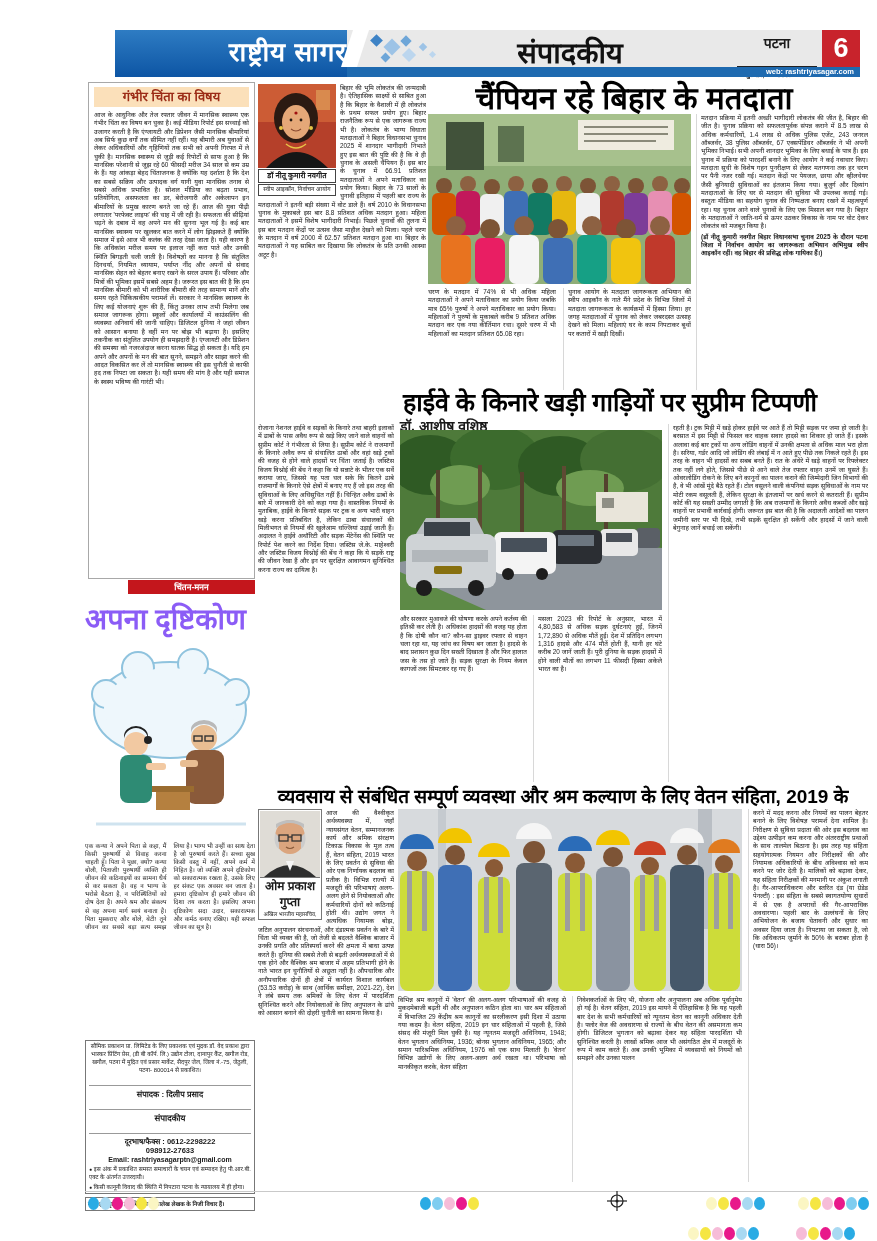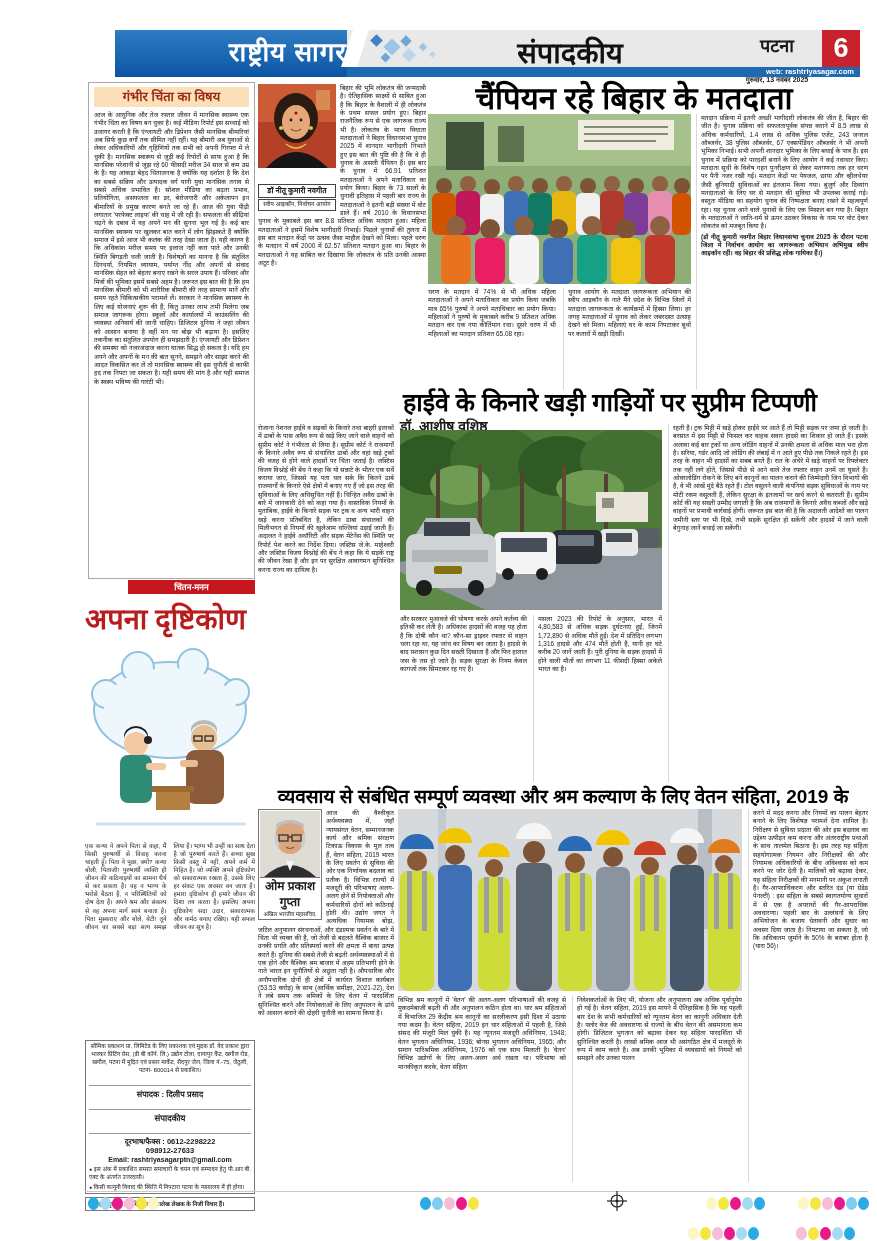--- a/index.html
+++ b/index.html
@@ -7,57 +7,57 @@
         font-family:"Liberation Sans","DejaVu Sans",sans-serif;color:#1a1a1a;}
   .abs{position:absolute;}
   
   .h-band{left:115px;top:30px;width:745px;height:37px;background:#e9e9e9;}
   .h-logo{left:115px;top:30px;width:232px;height:47px;background:linear-gradient(180deg,#2e7cc3,#0d55a4);
           color:#fff;font-size:26px;font-weight:bold;text-align:right;line-height:45px;letter-spacing:1px;}
   .h-slash{left:347px;top:30px;width:16px;height:37px;background:#fff;transform:skewX(-18deg);}
   .dia{position:absolute;display:block;transform:rotate(45deg);}
   .h-section{left:430px;top:32px;width:280px;height:34px;font-size:29px;font-weight:bold;text-align:center;color:#111;}
   .h-city{left:737px;top:33px;width:80px;text-align:center;}
-  .h-city .c1{font-size:18px;font-weight:bold;border-bottom:2px solid #222;padding-bottom:14px;}
+  .h-city .c1{font-size:14px;font-weight:bold;border-bottom:2px solid #222;padding-bottom:14px;}
   .h-city .c2{font-size:7px;font-weight:bold;padding-top:2px;}
   .h-pagenum{left:822px;top:30px;width:38px;height:37px;background:#c8232c;color:#fff;font-size:27px;
              font-weight:bold;text-align:center;line-height:37px;}
   .h-web{left:347px;top:67px;width:513px;height:10px;background:#1e6ab0;color:#fff;font-size:7.5px;
          font-weight:bold;text-align:right;line-height:10px;padding-right:6px;box-sizing:border-box;}
   
   .btx{font-size:6.4px;line-height:1.3;text-align:justify;overflow:hidden;}
   .vr{border-left:1px solid #d8d8d8;padding-left:4px;box-sizing:border-box;}
   
   .mh-box{left:88px;top:82px;width:167px;height:497px;border:1px solid #a8a8a8;box-sizing:border-box;padding:4px 5px;}
   .mh-head{background:#fbe0ba;color:#9c2c17;font-size:13px;font-weight:bold;text-align:center;
            height:20px;line-height:20px;margin-bottom:4px;}
   
   .bi-headline{left:400px;top:76px;width:468px;height:38px;font-size:31px;font-weight:bold;text-align:center;color:#000;}
   .bi-col1{left:258px;top:84px;width:168px;height:306px;}
   .nitu-card{float:left;width:78px;margin:0 4px 2px 0;}
   .nitu-photo{width:78px;height:84px;display:block;}
-  .nitu-name{border:1px solid #444;font-size:7.6px;font-weight:bold;text-align:center;padding:1px 0;margin-top:16px;}
+  .nitu-name{border:1px solid #444;font-size:7.6px;font-weight:bold;text-align:center;padding:1px 0;margin-top:1px;}
   .nitu-role{border:1px solid #444;font-size:6px;text-align:center;padding:1px 0;margin-top:1px;}
   .bi-photo{left:428px;top:114px;width:263px;height:170px;}
   .bi-col2{left:428px;top:288px;width:128px;height:102px;}
   .bi-col3{left:563px;top:288px;width:128px;height:102px;}
   .bi-col4{left:696px;top:114px;width:172px;height:276px;}
   .footnote{font-weight:bold;margin-top:2px;}
   
   .hw-headline{left:395px;top:384px;width:430px;height:30px;font-size:25px;font-weight:bold;text-align:center;color:#000;}
   .hw-byline{left:400px;top:416px;width:140px;font-size:14px;font-weight:bold;}
   .hw-col1{left:258px;top:424px;width:136px;height:358px;}
   .hw-photo{left:400px;top:430px;width:262px;height:180px;}
   .hw-col2{left:400px;top:615px;width:127px;height:167px;}
   .hw-col3{left:533px;top:615px;width:129px;height:167px;}
   .hw-col4{left:668px;top:424px;width:200px;height:358px;}
   
   .vp-kicker{left:128px;top:580px;width:127px;height:14px;background:#c4161c;color:#fff;font-size:8.5px;
              font-weight:bold;text-align:center;line-height:14px;}
-  .vp-headline{left:85px;top:598px;width:172px;height:44px;font-size:29px;font-weight:bold;color:#b91c1c;}
+  .vp-headline{left:85px;top:598px;width:172px;height:44px;font-size:29px;font-weight:bold;color:#8b5cf6;}
   .vp-illu{left:88px;top:648px;width:165px;height:188px;}
   .vp-body{left:85px;top:842px;width:170px;height:194px;column-count:2;column-gap:7px;font-size:6.2px;}
   
   .wg-headline{left:258px;top:783px;width:610px;height:23px;font-size:19px;font-weight:bold;text-align:center;color:#000;}
   .wg-col1{left:258px;top:809px;width:136px;height:373px;}
   .om-card{float:left;width:64px;margin:0 4px 2px 0;border:1px solid #777;padding:1px;box-sizing:border-box;}
   .om-photo{width:60px;height:66px;display:block;}
   .om-name{font-size:12px;font-weight:bold;text-align:center;border-top:1px solid #777;padding:1px 0;}
   .om-role{font-size:5.5px;text-align:center;}
   .wg-photo{left:398px;top:809px;width:344px;height:182px;}

